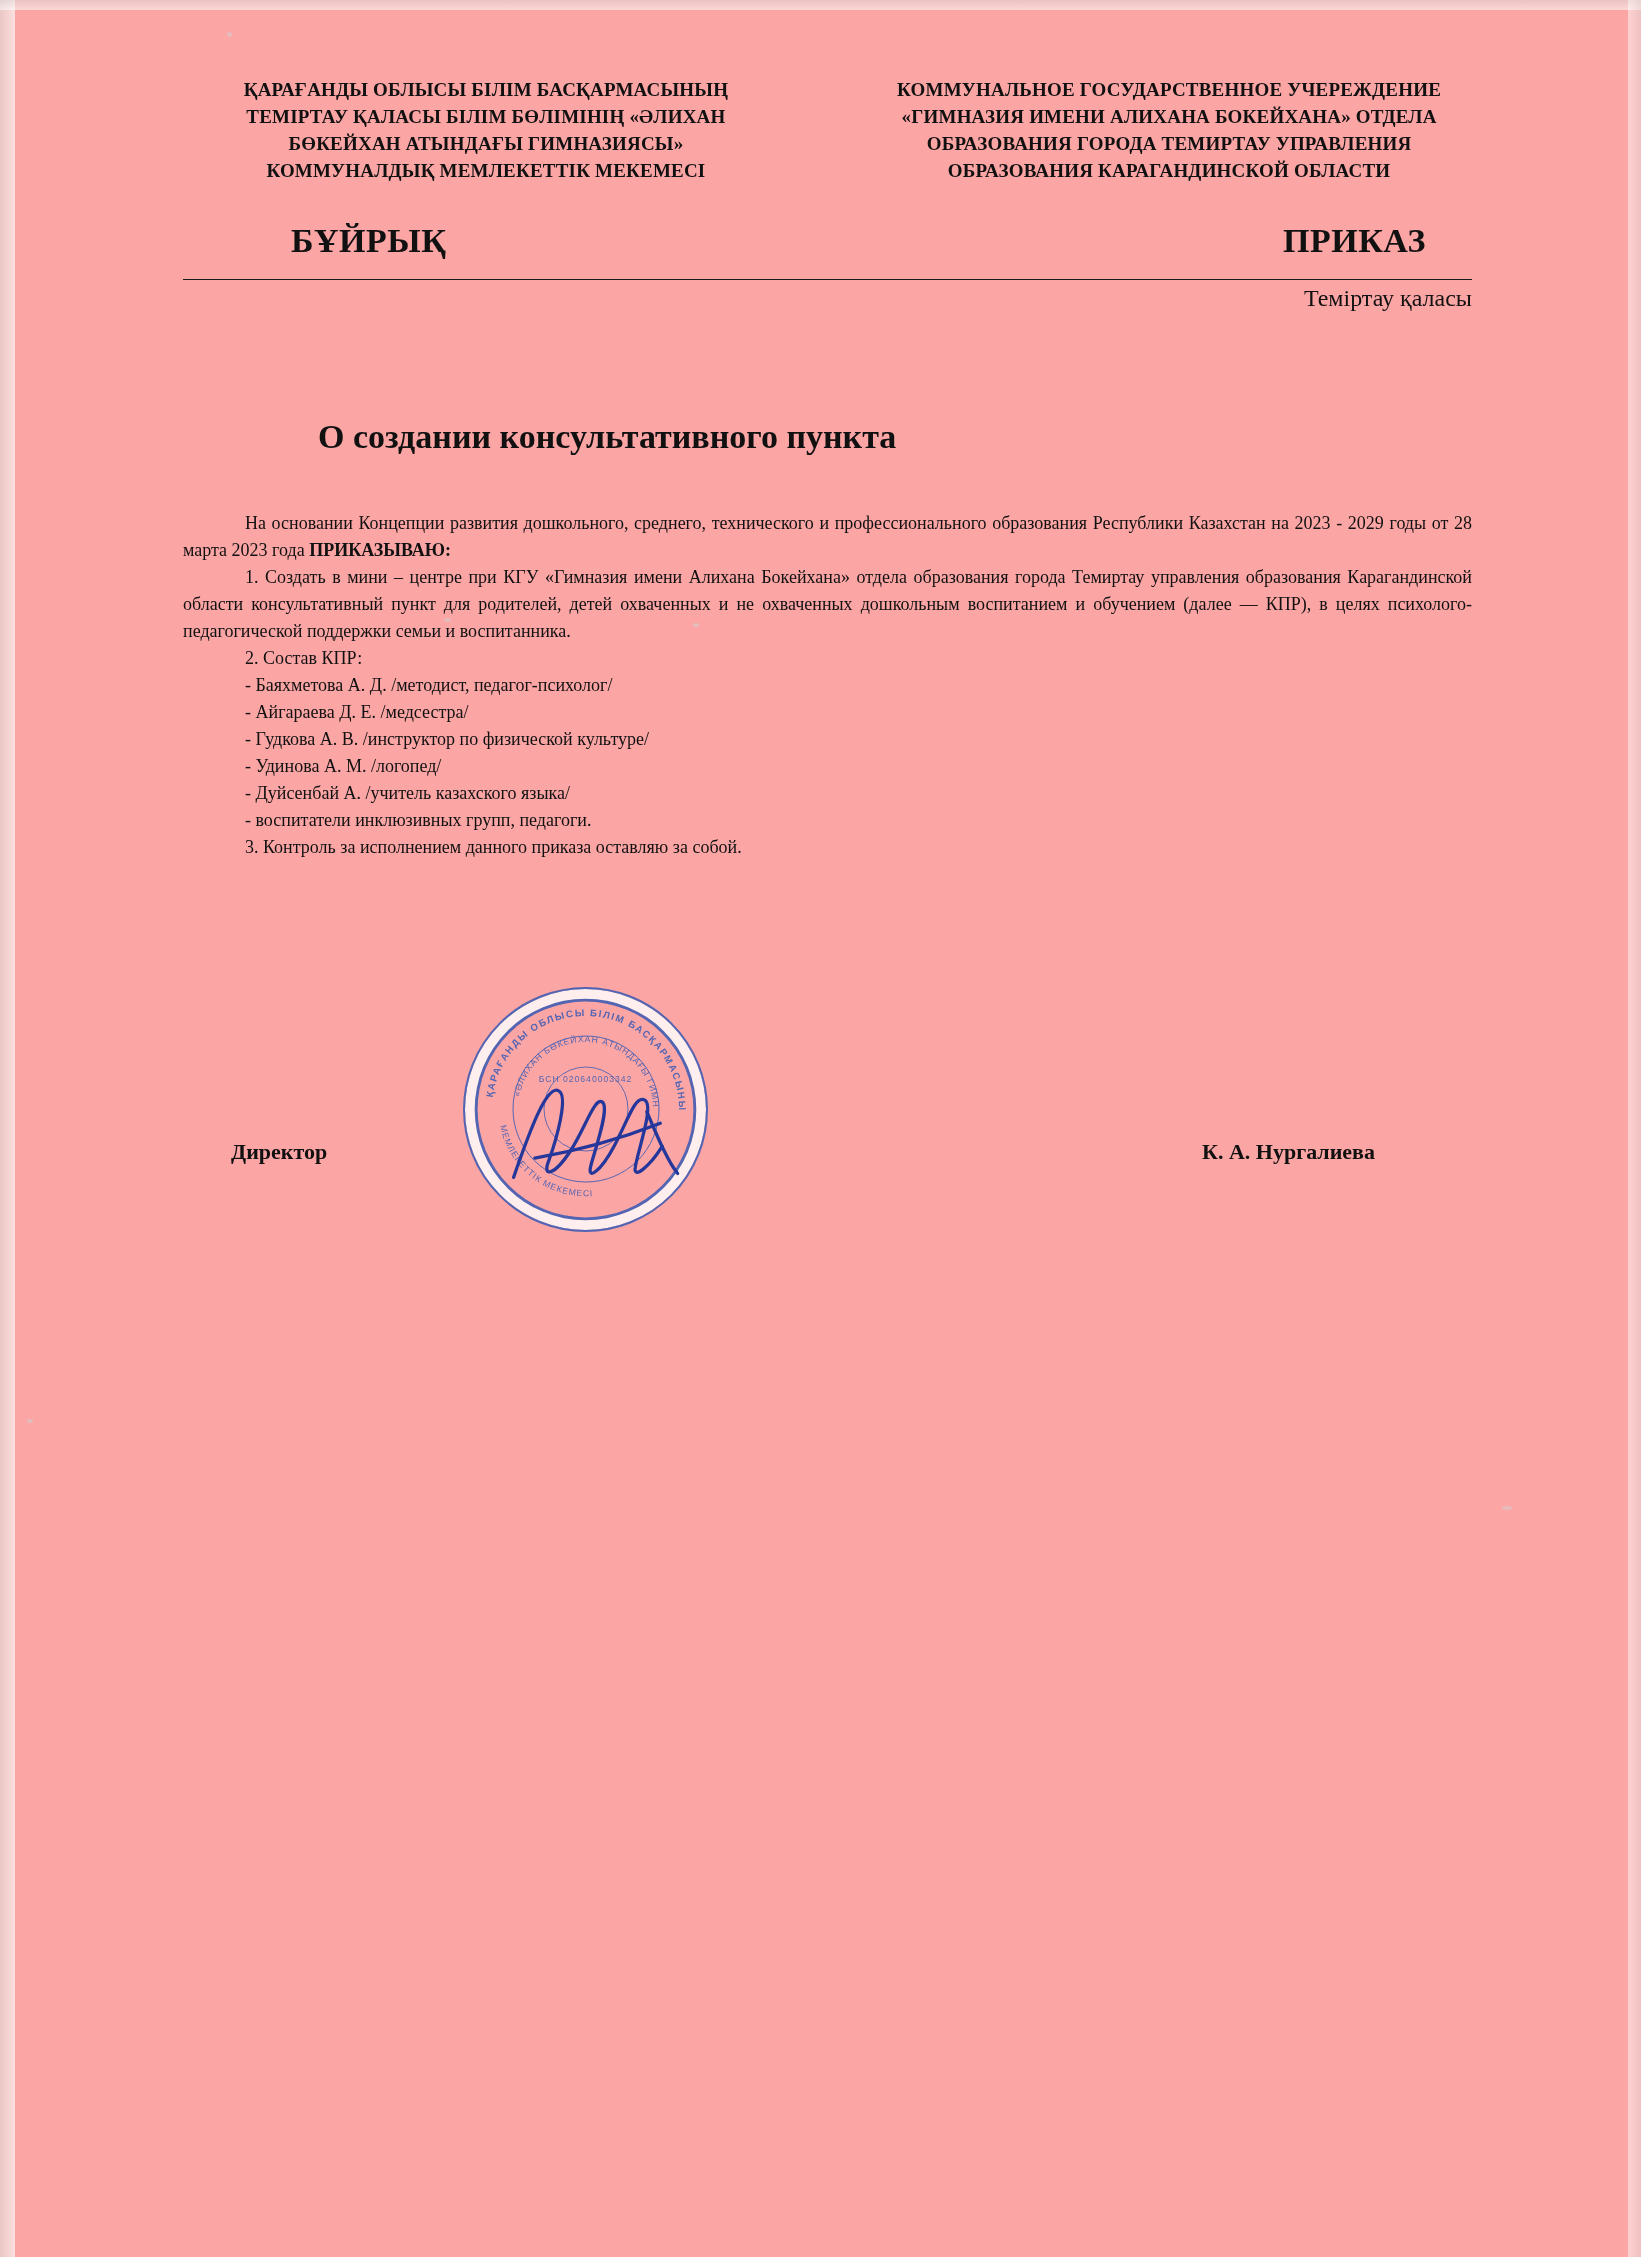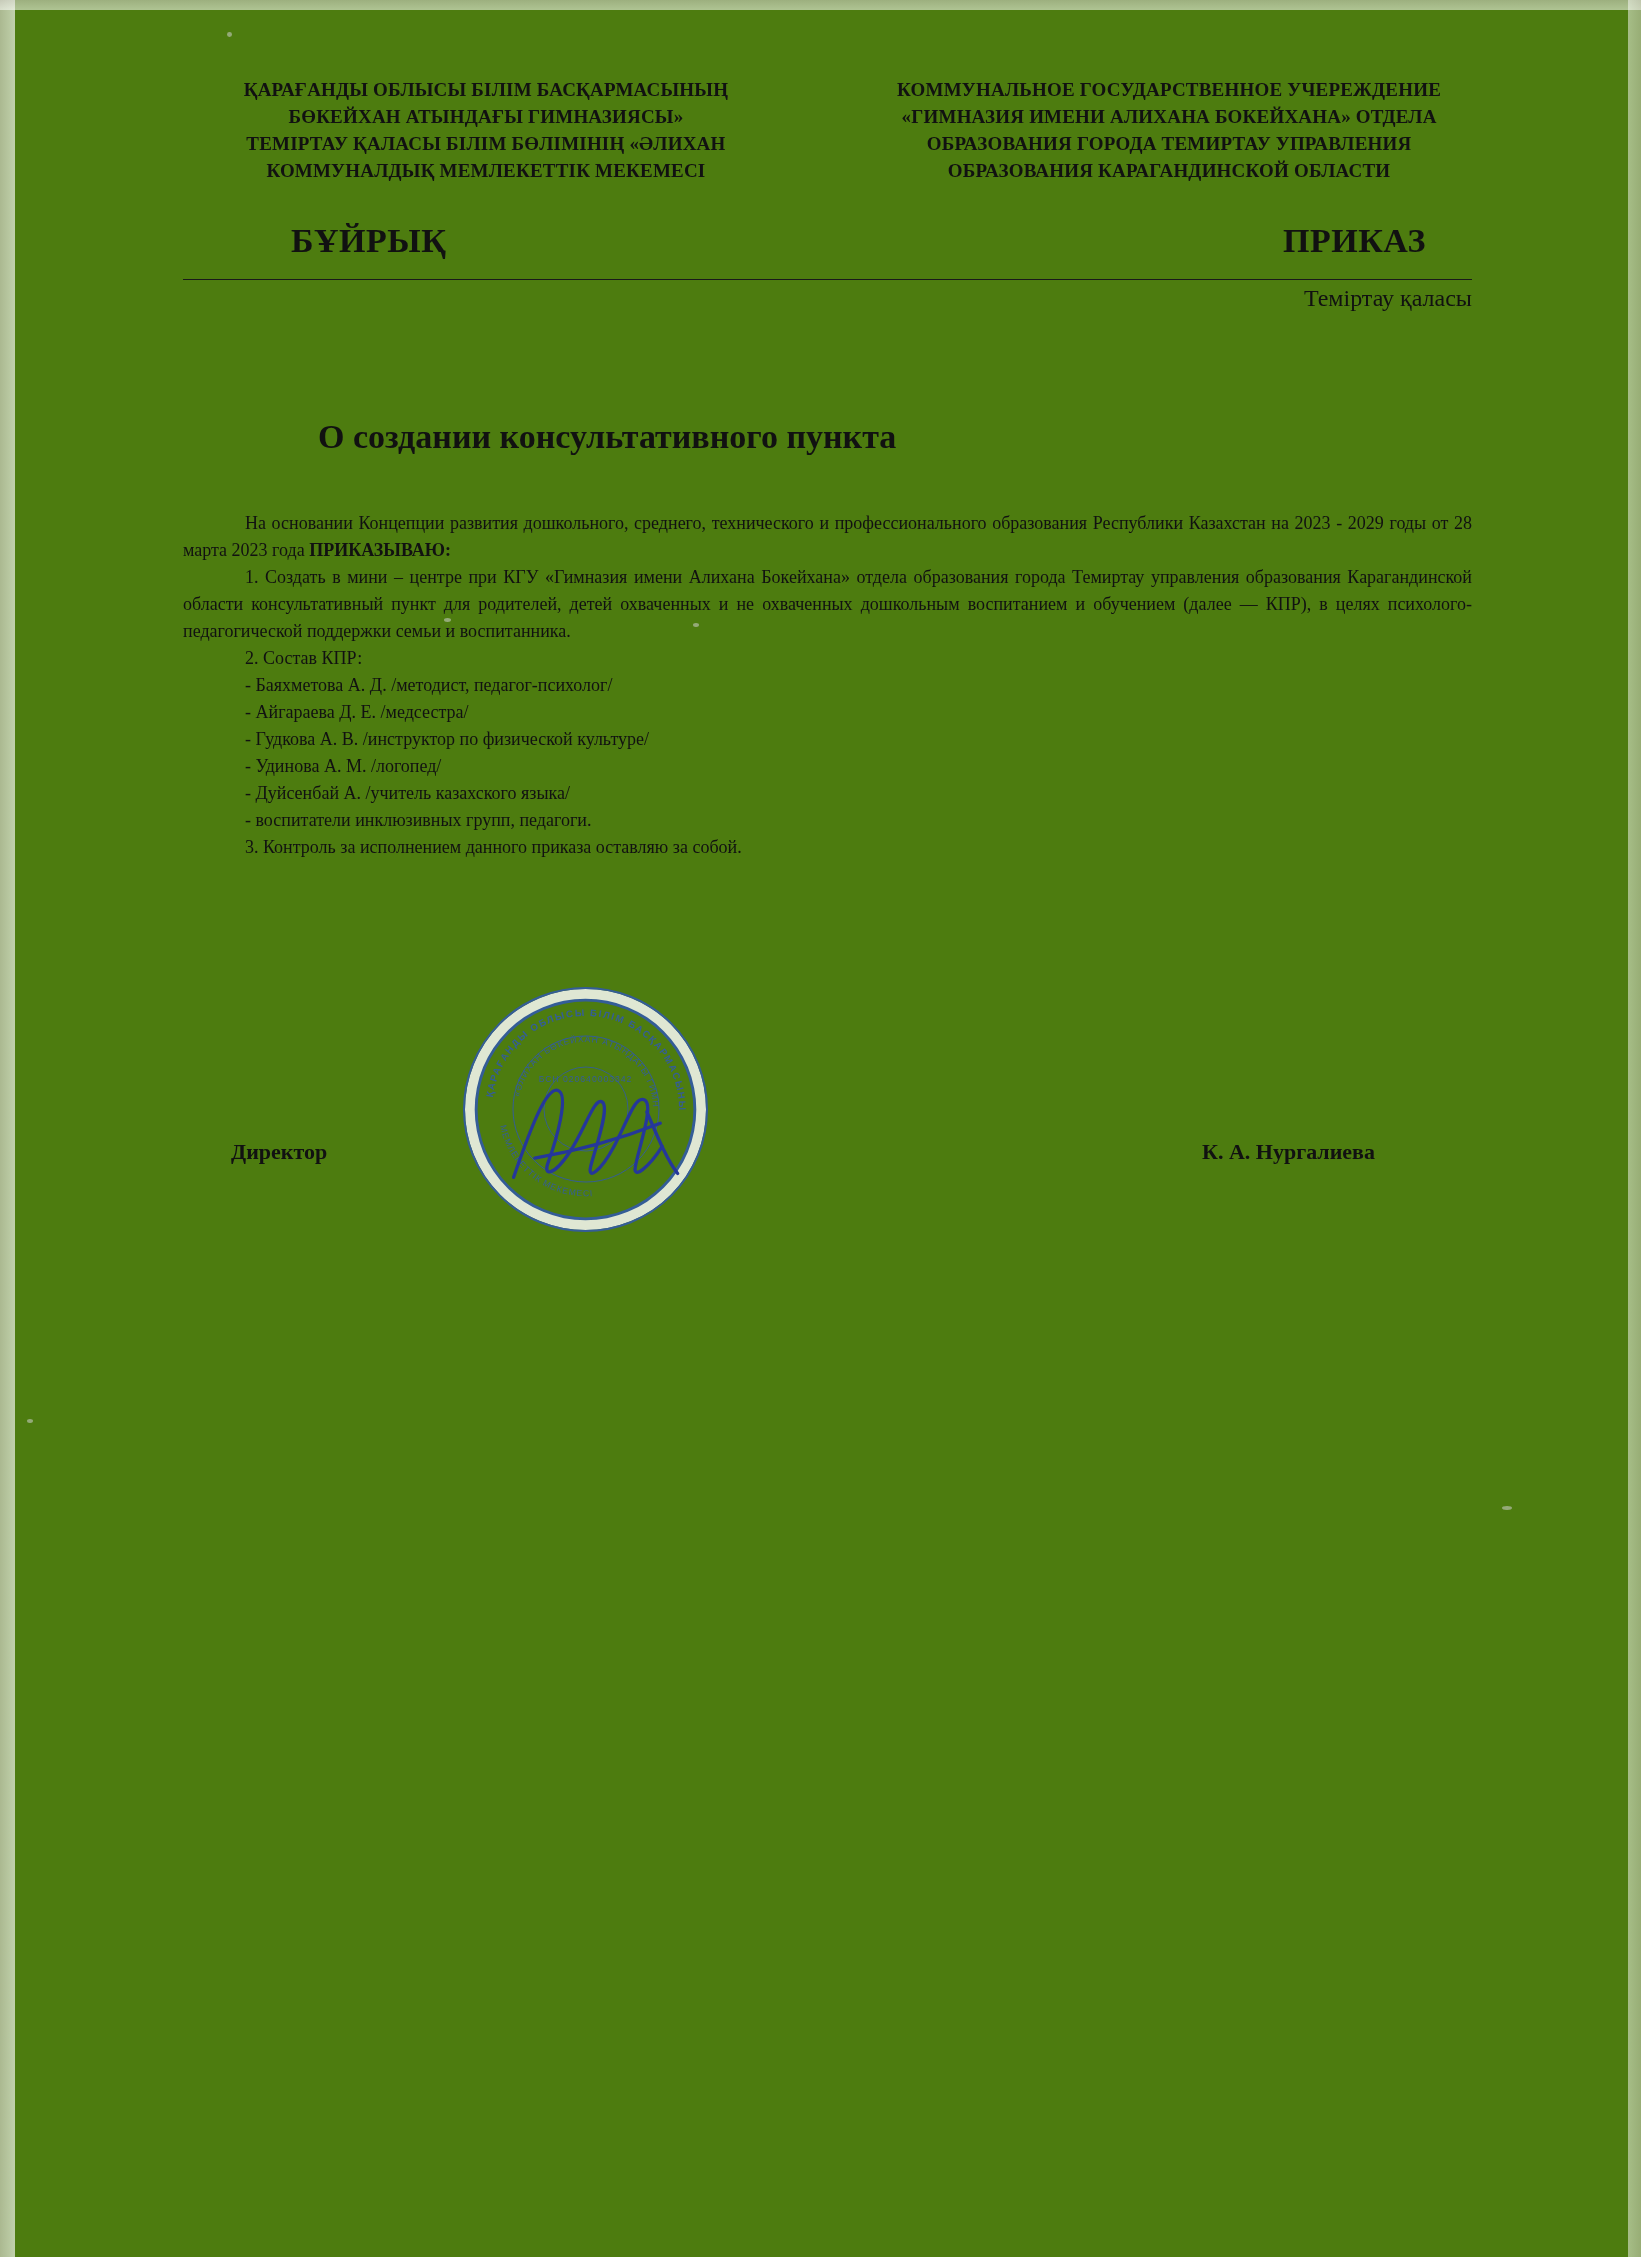--- a/index.html
+++ b/index.html
@@ -5,21 +5,21 @@
   html, body {
     margin: 0;
     padding: 0;
     background: #e8e8e8;
   }
   .page {
     position: relative;
     width: 1641px;
     height: 2257px;
     margin: 0 auto;
-    background: #4d7c0f;
+    background: #fca5a5;
     box-sizing: border-box;
     font-family: "Liberation Serif", "DejaVu Serif", serif;
     color: #111111;
     overflow: hidden;
   }
   
   .scan-edge-left {
     position: absolute;
     left: 0; top: 0;
     width: 15.4px; height: 100%;
@@ -228,22 +228,22 @@
   <div class="speck" style="left:693px; top:623px; width:5.8px; height:3.9px;"></div>
   <div class="speck" style="left:444px; top:618px; width:6.8px; height:3.9px;"></div>
   <div class="speck" style="left:1502px; top:1506px; width:9.7px; height:3.9px;"></div>
   <div class="speck" style="left:27px; top:1419px; width:5.8px; height:3.9px;"></div>
 
   <div class="content">
 
     <div class="header">
       <div class="header-col left">
         <p>ҚАРАҒАНДЫ ОБЛЫСЫ БІЛІМ БАСҚАРМАСЫНЫҢ</p>
+        <p>ТЕМІРТАУ ҚАЛАСЫ БІЛІМ БӨЛІМІНІҢ «ӘЛИХАН</p>
         <p>БӨКЕЙХАН АТЫНДАҒЫ ГИМНАЗИЯСЫ»</p>
-        <p>ТЕМІРТАУ ҚАЛАСЫ БІЛІМ БӨЛІМІНІҢ «ӘЛИХАН</p>
         <p>КОММУНАЛДЫҚ МЕМЛЕКЕТТІК МЕКЕМЕСІ</p>
       </div>
       <div class="header-col right">
         <p>КОММУНАЛЬНОЕ  ГОСУДАРСТВЕННОЕ УЧЕРЕЖДЕНИЕ</p>
         <p>«ГИМНАЗИЯ ИМЕНИ АЛИХАНА БОКЕЙХАНА»  ОТДЕЛА</p>
         <p>ОБРАЗОВАНИЯ ГОРОДА ТЕМИРТАУ УПРАВЛЕНИЯ</p>
         <p>ОБРАЗОВАНИЯ   КАРАГАНДИНСКОЙ ОБЛАСТИ</p>
       </div>
     </div>
 

